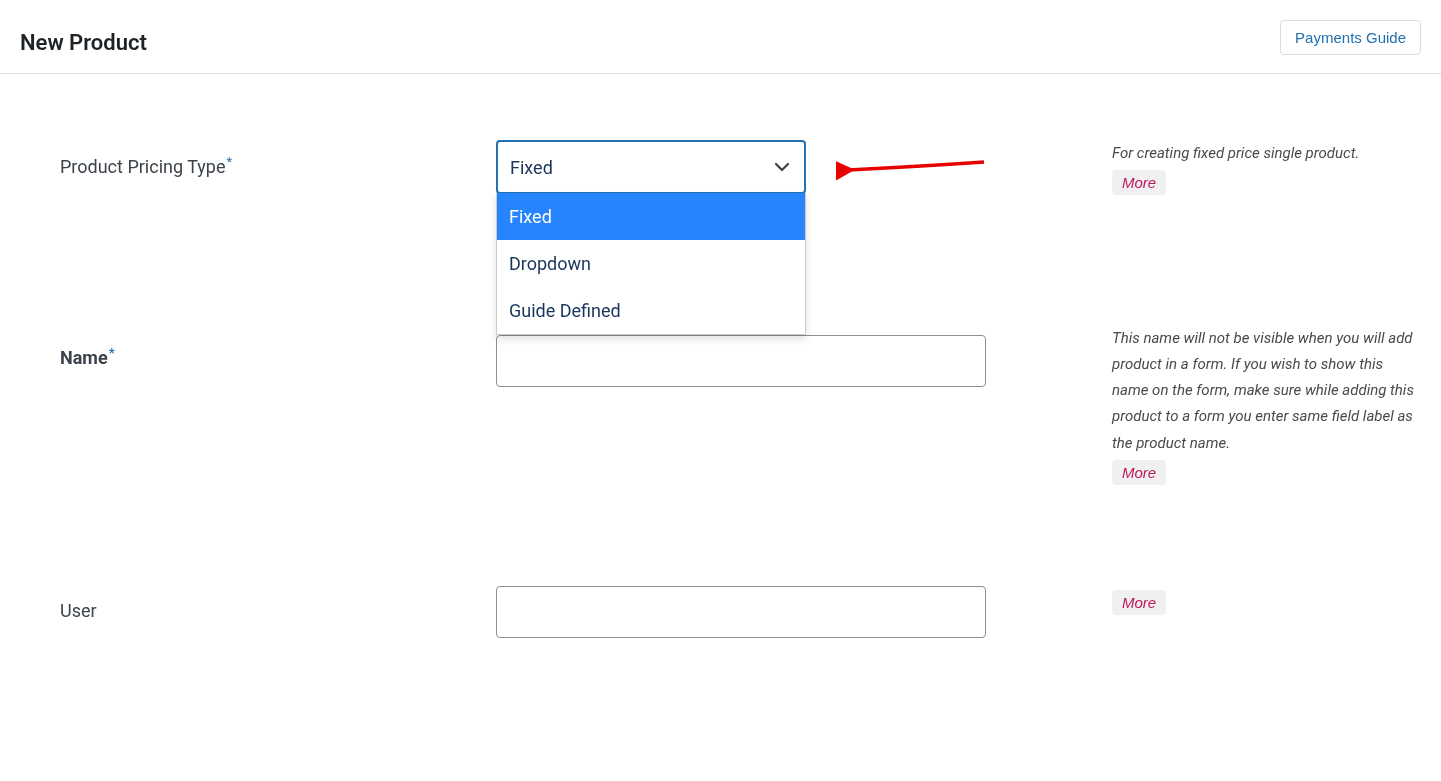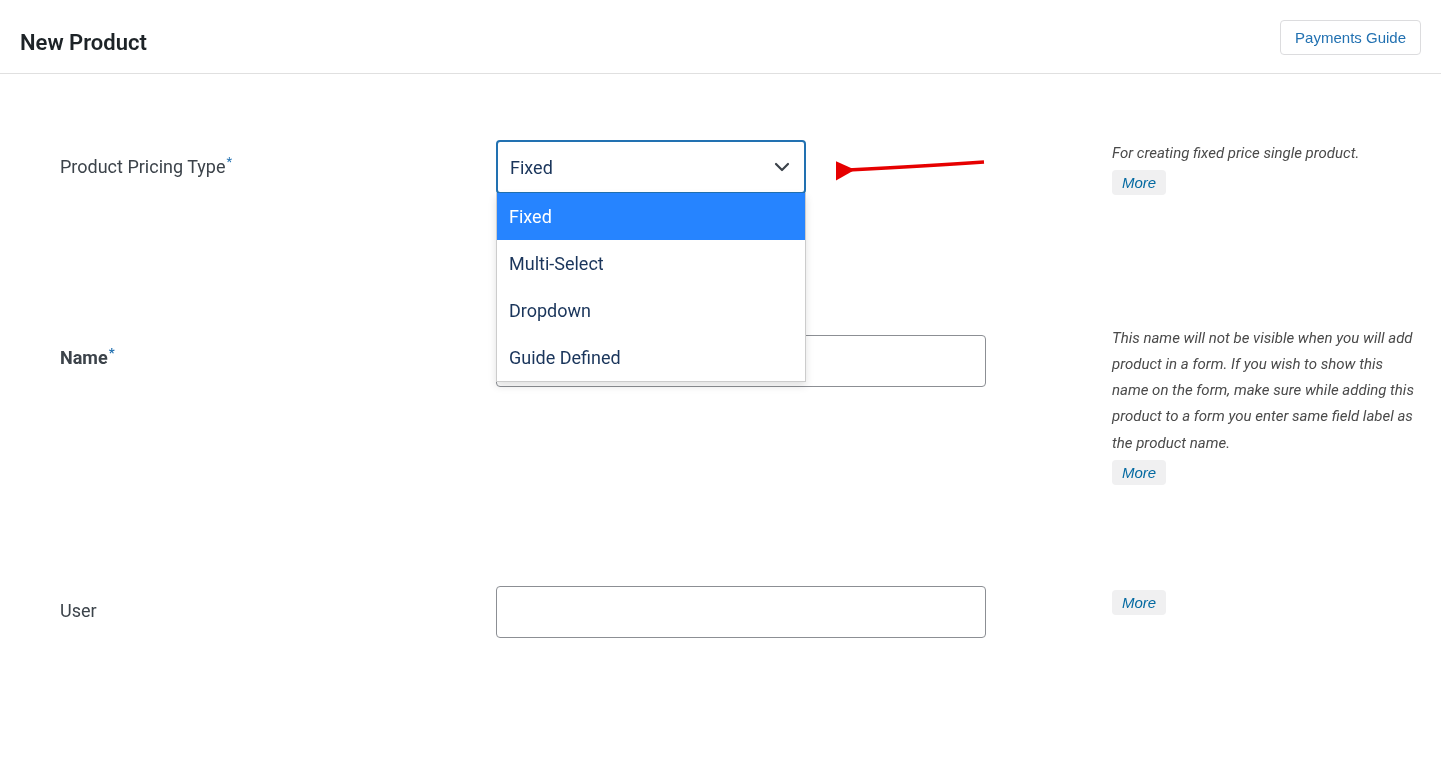--- a/index.html
+++ b/index.html
@@ -126,21 +126,21 @@
       padding: 0 12px;
       border: 1px solid #8c8f94;
       border-radius: 4px;
       font-size: 16px;
       background: #fff;
     }
     .more-button {
       display: inline-block;
       padding: 4px 10px;
       background: #f0f0f1;
-      color: #0369a1;
+      color: #be185d;
       font-size: 15px;
       font-style: italic;
       cursor: pointer;
       border: none;
       border-radius: 4px;
       margin-top: 4px;
     }
     .help-text {
       display: block;
     }
@@ -224,21 +224,20 @@
         <div class="select-display">
           <span>Fixed</span>
           <span class="chevron-icon">
             <svg width="16" height="16" viewBox="0 0 16 16" fill="none">
               <path d="M2 5 L8 11 L14 5" stroke="#3c434a" stroke-width="2.2" fill="none" stroke-linecap="round" stroke-linejoin="round"></path>
             </svg>
           </span>
         </div>
         <div class="dropdown-options">
           <div class="dropdown-option selected">Fixed</div>
-          <div class="dropdown-option">Multi-Select</div>
           <div class="dropdown-option">Dropdown</div>
           <div class="dropdown-option">Guide Defined</div>
         </div>
       </div>
       <div class="arrow-annotation">
         <svg width="150" height="28" viewBox="0 0 150 28">
           <defs>
             <marker id="arrowhead" markerWidth="8" markerHeight="8" refX="2" refY="4" orient="auto">
               <polygon points="8 0, 0 4, 8 8" fill="#e60000"></polygon>
             </marker>

